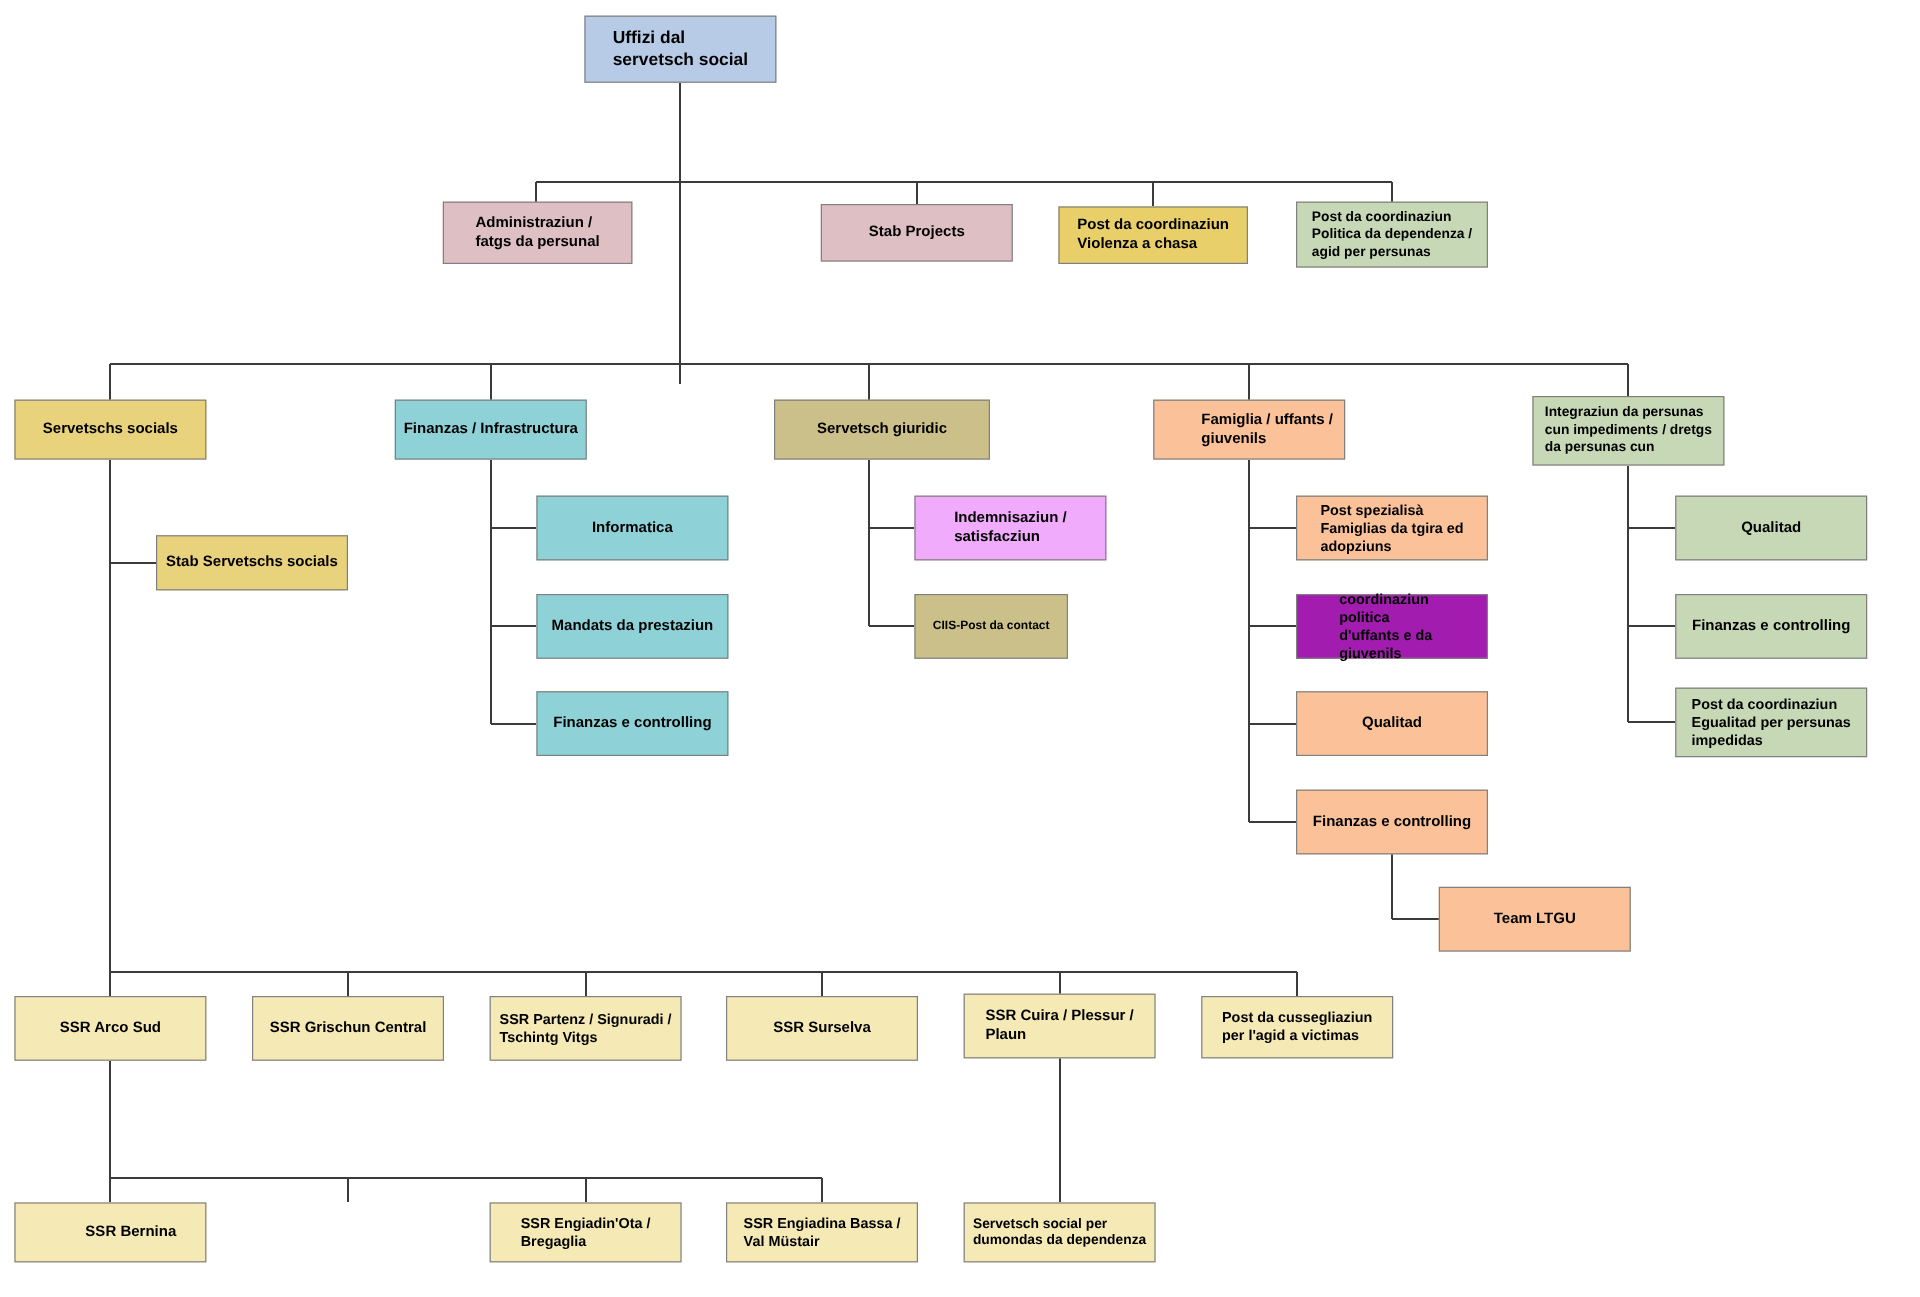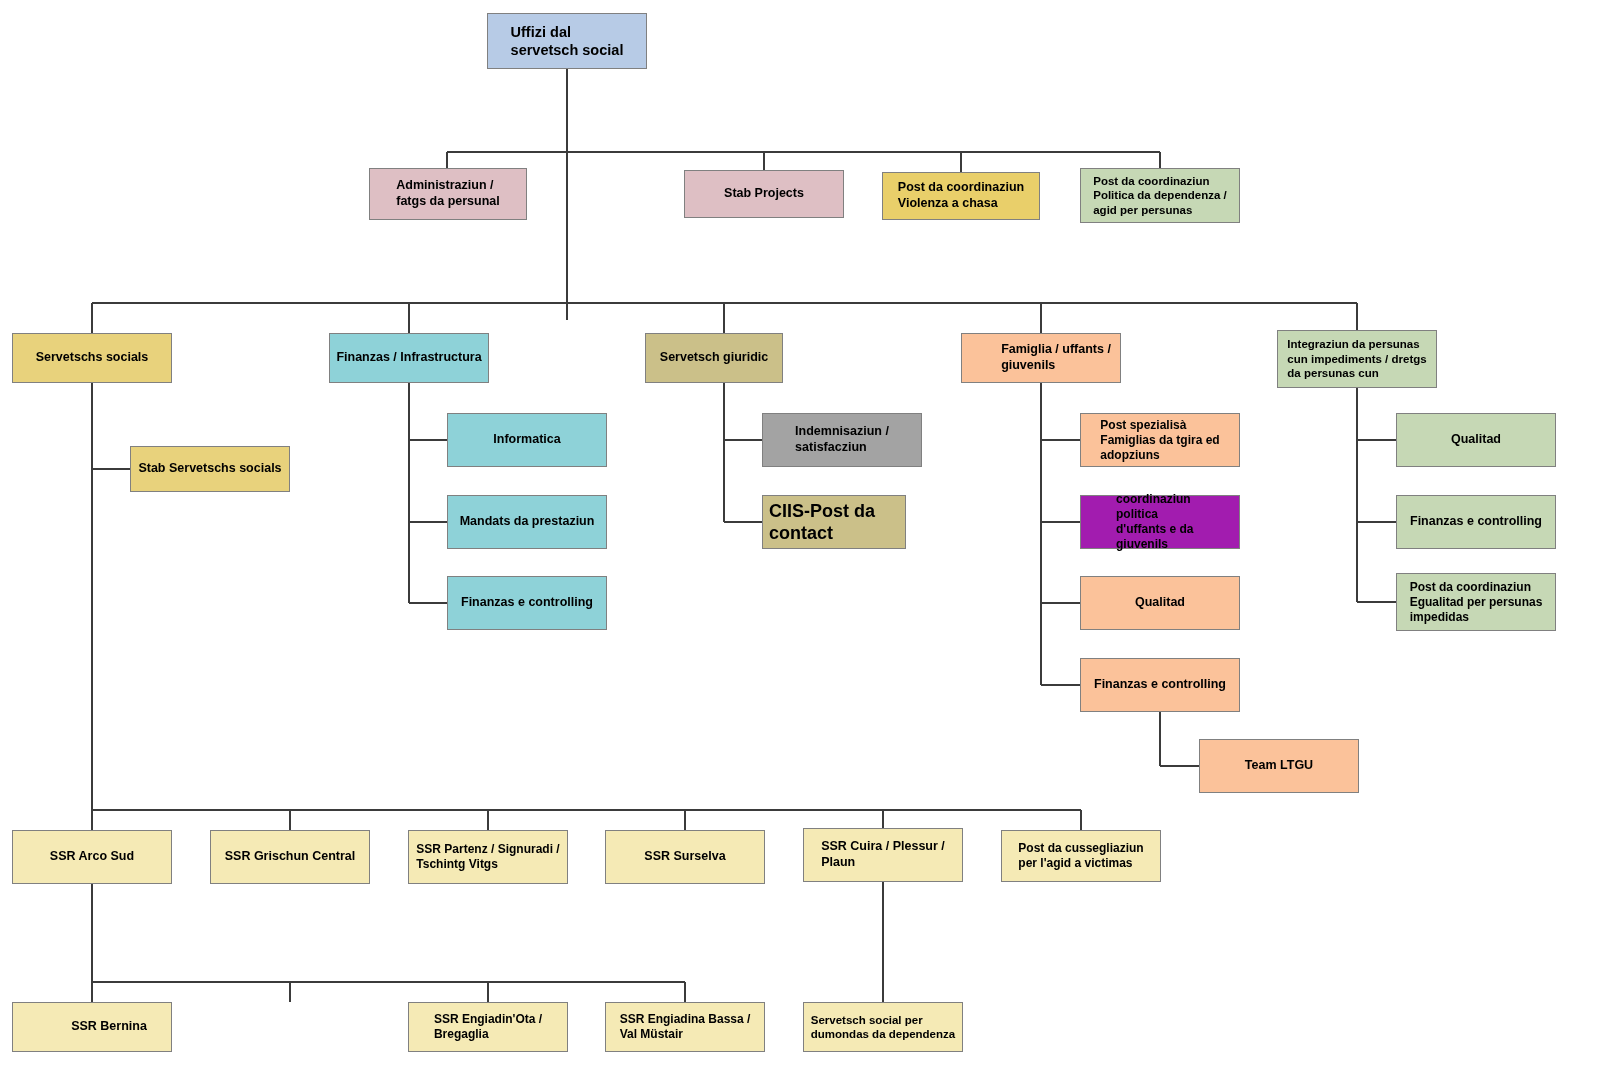--- a/index.html
+++ b/index.html
@@ -96,33 +96,33 @@
     <div class="node" style="left: 369px; top: 168px; width: 158px; height: 52px; background: rgb(222, 191, 196); font-size: 12.5px; border-color: rgb(128, 128, 128);">Administraziun /
 fatgs da persunal</div>
     <div class="node" style="left: 684px; top: 170px; width: 160px; height: 48px; background: rgb(222, 191, 196); font-size: 12.5px; border-color: rgb(128, 128, 128);">Stab Projects</div>
     <div class="node" style="left: 882px; top: 172px; width: 158px; height: 48px; background: rgb(233, 207, 106); font-size: 12.5px; border-color: rgb(128, 128, 128);">Post da coordinaziun
 Violenza a chasa</div>
     <div class="node" style="left: 1080px; top: 168px; width: 160px; height: 55px; background: rgb(198, 216, 181); font-size: 11.5px; border-color: rgb(128, 128, 128);">Post da coordinaziun
 Politica da dependenza /
 agid per persunas</div>
     <div class="node" style="left: 12px; top: 333px; width: 160px; height: 50px; background: rgb(232, 210, 124); font-size: 12.5px; border-color: rgb(128, 128, 128);">Servetschs socials</div>
     <div class="node" style="left: 329px; top: 333px; width: 160px; height: 50px; background: rgb(142, 210, 216); font-size: 12.5px; border-color: rgb(128, 128, 128);">Finanzas / Infrastructura</div>
-    <div class="node" style="left: 645px; top: 333px; width: 138px; height: 50px; background: rgb(203, 192, 137); font-size: 12.5px; border-color: rgb(128, 128, 128);">Servetsch giuridic</div>
+    <div class="node" style="left: 645px; top: 333px; width: 180px; height: 50px; background: rgb(203, 192, 137); font-size: 12.5px; border-color: rgb(128, 128, 128);">Servetsch giuridic</div>
     <div class="node" style="left: 961px; top: 333px; width: 160px; height: 50px; background: rgb(251, 194, 154); font-size: 12.5px; border-color: rgb(128, 128, 128); padding-left: 36px;">Famiglia / uffants /
 giuvenils</div>
     <div class="node" style="left: 1277px; top: 330px; width: 160px; height: 58px; background: rgb(198, 216, 181); font-size: 11.5px; border-color: rgb(128, 128, 128);">Integraziun da persunas
 cun impediments / dretgs
 da persunas cun</div>
     <div class="node" style="left: 130px; top: 446px; width: 160px; height: 46px; background: rgb(232, 210, 124); font-size: 12.5px; border-color: rgb(128, 128, 128);">Stab Servetschs socials</div>
     <div class="node" style="left: 447px; top: 413px; width: 160px; height: 54px; background: rgb(142, 210, 216); font-size: 12.5px; border-color: rgb(128, 128, 128);">Informatica</div>
     <div class="node" style="left: 447px; top: 495px; width: 160px; height: 54px; background: rgb(142, 210, 216); font-size: 12.5px; border-color: rgb(128, 128, 128);">Mandats da prestaziun</div>
     <div class="node" style="left: 447px; top: 576px; width: 160px; height: 54px; background: rgb(142, 210, 216); font-size: 12.5px; border-color: rgb(128, 128, 128);">Finanzas e controlling</div>
-    <div class="node" style="left: 762px; top: 413px; width: 160px; height: 54px; background: #a3a3a3; font-size: 12.5px; border-color: rgb(128, 128, 128);">Indemnisaziun /
+    <div class="node" style="left: 762px; top: 413px; width: 160px; height: 54px; background: #f0abfc; font-size: 12.5px; border-color: rgb(128, 128, 128);">Indemnisaziun /
 satisfacziun</div>
-    <div class="node" style="left: 762px; top: 495px; width: 144px; height: 54px; background: rgb(203, 192, 137); font-size: 18px; border-color: rgb(128, 128, 128);">CIIS-Post da contact</div>
+    <div class="node" style="left: 762px; top: 495px; width: 128px; height: 54px; background: rgb(203, 192, 137); font-size: 10px; border-color: rgb(128, 128, 128);">CIIS-Post da contact</div>
     <div class="node" style="left: 1080px; top: 413px; width: 160px; height: 54px; background: rgb(251, 194, 154); font-size: 12px; border-color: rgb(128, 128, 128);">Post spezialisà
 Famiglias da tgira ed
 adopziuns</div>
     <div class="node" style="left: 1080px; top: 495px; width: 160px; height: 54px; background: #a21caf; font-size: 12px; border-color: rgb(128, 128, 128); padding-left: 35px;">coordinaziun politica
 d'uffants e da giuvenils</div>
     <div class="node" style="left: 1080px; top: 576px; width: 160px; height: 54px; background: rgb(251, 194, 154); font-size: 12.5px; border-color: rgb(128, 128, 128);">Qualitad</div>
     <div class="node" style="left: 1080px; top: 658px; width: 160px; height: 54px; background: rgb(251, 194, 154); font-size: 12.5px; border-color: rgb(128, 128, 128);">Finanzas e controlling</div>
     <div class="node" style="left: 1199px; top: 739px; width: 160px; height: 54px; background: rgb(251, 194, 154); font-size: 12.5px; border-color: rgb(128, 128, 128);">Team LTGU</div>
     <div class="node" style="left: 1396px; top: 413px; width: 160px; height: 54px; background: rgb(198, 216, 181); font-size: 12.5px; border-color: rgb(128, 128, 128);">Qualitad</div>
     <div class="node" style="left: 1396px; top: 495px; width: 160px; height: 54px; background: rgb(198, 216, 181); font-size: 12.5px; border-color: rgb(128, 128, 128);">Finanzas e controlling</div>

